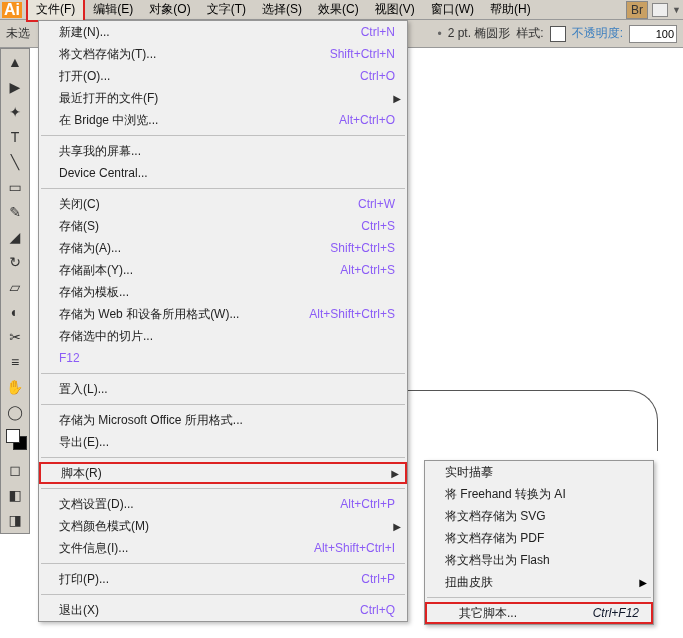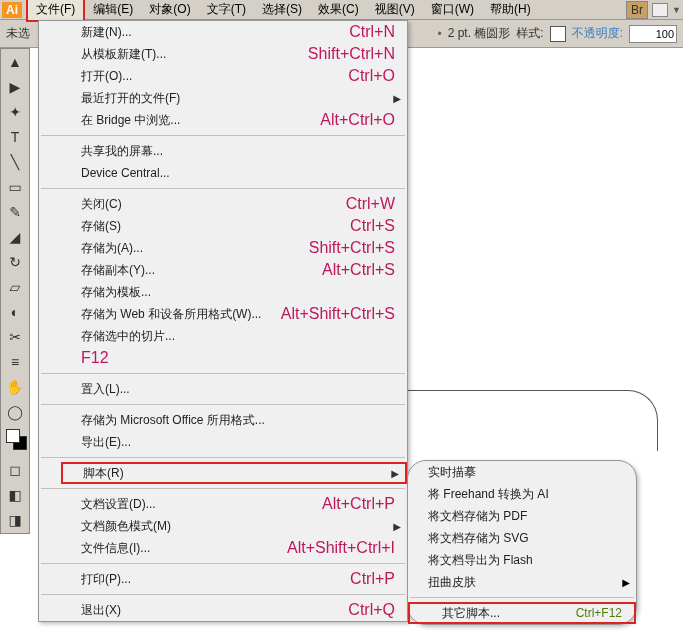--- a/index.html
+++ b/index.html
@@ -1,51 +1,51 @@
 <!DOCTYPE html>
 <html><head>
 <meta charset="utf-8">
 <style>
   * { box-sizing: border-box; margin: 0; padding: 0; }
   body { font-family: "Microsoft YaHei", "SimSun", sans-serif; font-size: 12px; background: #fff; overflow: hidden; width: 683px; height: 638px; position: relative; }
   
   .menubar { background: #d4d0c8; height: 20px; display: flex; align-items: center; padding: 0 2px; border-bottom: 1px solid #999; position: relative; }
-  .app-icon { width: 20px; height: 16px; background: #f7931e; color: #fff; font-weight: bold; font-size: 12px; display: flex; align-items: center; justify-content: center; margin-right: 4px; }
+  .app-icon { width: 20px; height: 16px; background: #f7931e; color: #fff; font-weight: bold; font-size: 16px; display: flex; align-items: center; justify-content: center; margin-right: 4px; }
   .menu-item { padding: 2px 8px; cursor: default; }
   .menu-item.active { background: #e8e4da; border: 2px solid #d22; margin: -2px 0; }
   .br-badge { margin-left: auto; background: #c9a063; color: #333; font-size: 12px; padding: 1px 4px; border: 1px solid #888; }
   .tiny-icon { width: 16px; height: 14px; border: 1px solid #888; margin-left: 4px; background: #eee; }
   .arrow { margin-left: 4px; font-size: 9px; color: #555; }
   
   .toolbar2 { background: #d4d0c8; height: 28px; display: flex; align-items: center; padding: 0 6px; gap: 6px; border-bottom: 1px solid #999; font-size: 12px; }
   .tb-text { color: #333; }
   .tb-swatch { width: 16px; height: 16px; border: 1px solid #555; background: #fff; }
   .tb-input { width: 48px; height: 18px; border: 1px solid #888; background: #fff; text-align: right; padding: 0 2px; font-size: 11px; }
   
   .toolbox { position: absolute; left: 0; top: 48px; width: 30px; background: #d4d0c8; border: 1px solid #888; }
   .tool { width: 26px; height: 24px; border: 1px solid #d4d0c8; margin: 1px; display: flex; align-items: center; justify-content: center; font-size: 14px; color: #333; cursor: default; }
   .color-tool { height: 32px; position: relative; }
   .cswatch { position:absolute; width: 14px; height: 14px; border: 1px solid #333; }
   .cswatch.fg { left: 3px; top: 3px; background: #fff; z-index: 2; }
   .cswatch.bg { left: 10px; top: 10px; background: #000; }
   
   .dropdown { position: absolute; background: #f0f0f0; border: 1px solid #969696; box-shadow: 2px 2px 4px rgba(0,0,0,0.25); }
   .file-menu { left: 38px; top: 20px; width: 370px; }
-  .dd-row { display: flex; align-items: center; height: 22px; padding: 0 12px 0 20px; cursor: default; position: relative; margin-left: 22px; }
+  .dd-row { display: flex; align-items: center; height: 22px; padding: 0 12px 0 20px; cursor: default; position: relative; }
   .dd-row.hl { border: 2px solid #d22; z-index: 5; justify-content: flex-end; }
   .dd-label { flex: 1; color: #222; }
-  .dd-shortcut { color: #be185d; font-size: 16px; text-align: right; }
+  .dd-shortcut { color: #8b5cf6; font-size: 12px; text-align: right; }
   .dd-arrow { position: absolute; right: 6px; font-size: 10px; color: #333; }
   .dd-sep { height: 1px; background: #c0c0c0; margin: 4px 2px; }
   
-  .sub-menu { left: 407px; top: 460px; width: 230px; border-radius: 19px; }
+  .sub-menu { left: 424px; top: 460px; width: 230px; }
   .sub-row { display: flex; align-items: center; height: 22px; padding: 0 12px 0 20px; cursor: default; position: relative; }
   .sub-row.hl { border: 2px solid #d22; z-index: 5; padding-left: 32px; }
   .sub-label { flex: 1; color: #222; }
-  .sub-shortcut { color: #4d7c0f; }
+  .sub-shortcut { color: #0f172a; font-style: italic; }
   .sub-arrow { position: absolute; right: 6px; font-size: 10px; }
   
   .canvas-shape { position: absolute; left: 408px; top: 390px; width: 220px; height: 65px; border-top: 1px solid #555; border-right: 0; pointer-events: none; }
   .canvas-shape::before { content: ""; position: absolute; right: -30px; top: -1px; width: 60px; height: 60px; border: 1px solid #555; border-radius: 0 30px 0 0; border-left: 0; border-bottom: 0; }
 </style>
 </head>
 <body>
 
 <div class="menubar">
   <div class="app-icon">Ai</div>
@@ -102,21 +102,21 @@
   </div>
 
 <div class="canvas-shape"></div>
 
 <div class="dropdown file-menu" id="file-menu">
     <div class="dd-row">
       <span class="dd-label">新建(N)...</span>
       <span class="dd-shortcut">Ctrl+N</span>
     </div>
     <div class="dd-row">
-      <span class="dd-label">从模板新建(T)...</span>
+      <span class="dd-label">将文档存储为(T)...</span>
       <span class="dd-shortcut">Shift+Ctrl+N</span>
     </div>
     <div class="dd-row">
       <span class="dd-label">打开(O)...</span>
       <span class="dd-shortcut">Ctrl+O</span>
     </div>
     <div class="dd-row">
       <span class="dd-label">最近打开的文件(F)</span>
       <span class="dd-arrow">▶</span>
     </div>
@@ -203,24 +203,24 @@
   </div>
 
 <div class="dropdown sub-menu" id="sub-menu">
     <div class="sub-row">
       <span class="sub-label">实时描摹</span>
     </div>
     <div class="sub-row">
       <span class="sub-label">将 Freehand 转换为 AI</span>
     </div>
     <div class="sub-row">
+      <span class="sub-label">将文档存储为 SVG</span>
+    </div>
+    <div class="sub-row">
       <span class="sub-label">将文档存储为 PDF</span>
-    </div>
-    <div class="sub-row">
-      <span class="sub-label">将文档存储为 SVG</span>
     </div>
     <div class="sub-row">
       <span class="sub-label">将文档导出为 Flash</span>
     </div>
     <div class="sub-row">
       <span class="sub-label">扭曲皮肤</span>
       <span class="sub-arrow">▶</span>
     </div>
     <div class="dd-sep"></div>
     <div class="sub-row hl">

